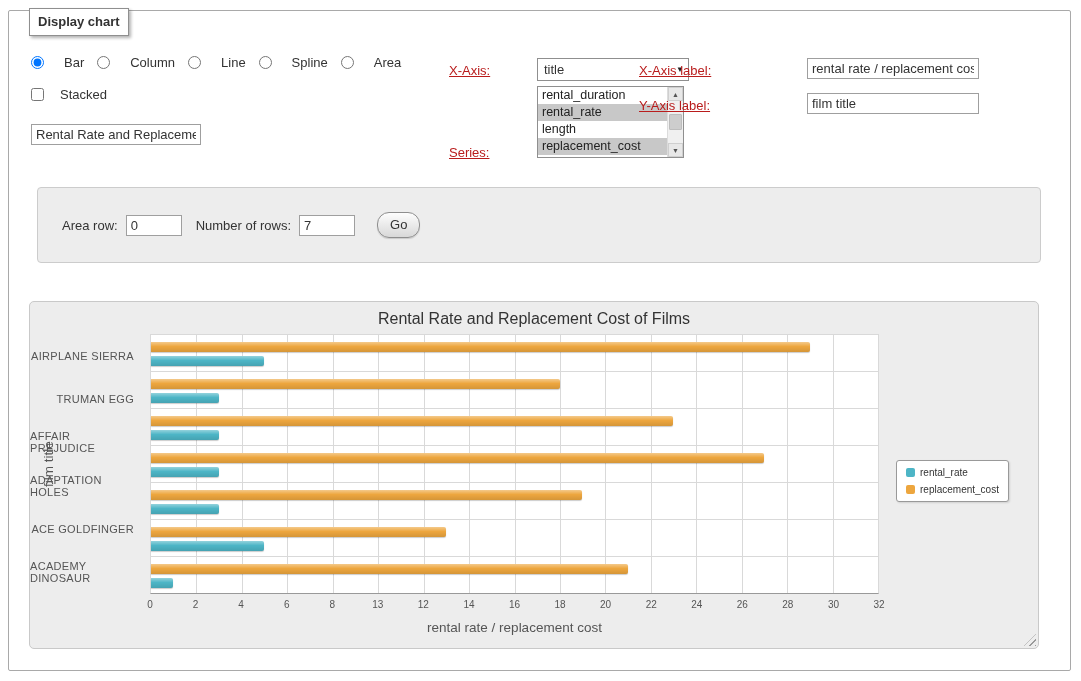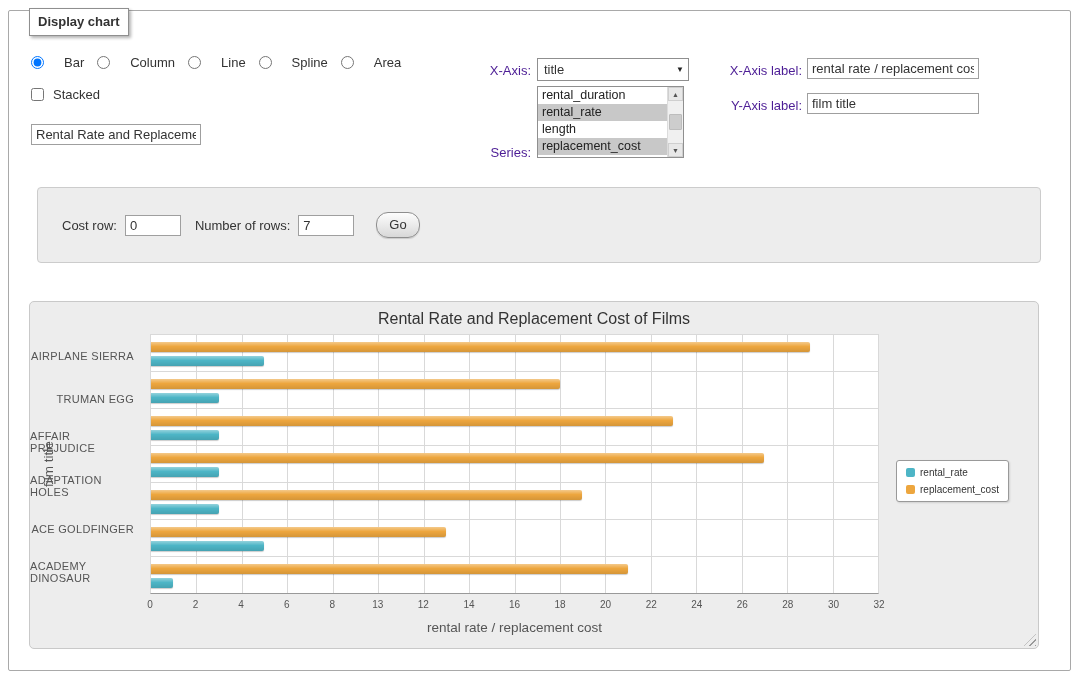--- a/index.html
+++ b/index.html
@@ -1,24 +1,24 @@
 <!DOCTYPE html>
 <html><head>
 <meta charset="utf-8">
 <style>
   * { box-sizing: border-box; margin: 0; padding: 0; }
   html,body { width:1081px; height:681px; background:#fff; font-family:"Liberation Sans", sans-serif; font-size:13px; color:#333; overflow:hidden; }
   .frame { position:absolute; left:8px; top:10px; width:1063px; height:661px; border:1px solid #a9a9a9; background:#fff; border-radius:2px; }
   .legend-box { position:absolute; left:20px; top:-3px; background:#fff; border:1px solid #8f8f8f; padding:5px 8px 6px; font-weight:bold; font-size:13px; color:#333; box-shadow:2px 2px 3px rgba(0,0,0,0.3); }
   .radio-row { position:absolute; left:22px; top:44px; display:flex; gap:13px; align-items:center; }
   .radio-item { display:flex; gap:20px; align-items:center; cursor:default; }
-  .stacked-row { position:absolute; left:22px; top:76px; display:flex; gap:9px; align-items:center; }
+  .stacked-row { position:absolute; left:22px; top:76px; display:flex; gap:16px; align-items:center; }
   input[type=text] { border:1px solid #9f9f9f; height:21px; font-size:13px; padding:1px 4px; color:#333; font-family:"Liberation Sans", sans-serif; background:#fff; }
   .title-input { position:absolute; left:22px; top:113px; width:170px; }
-  .form-label { position:absolute; text-align:right; color:#4c1d95; }
+  .form-label { position:absolute; color:#b91c1c;text-decoration:underline; }
   .lbl-xaxis { left:440px; top:52px; width:82px; }
   .lbl-series { left:440px; top:134px; width:82px; }
   .lbl-xfield { left:630px; top:52px; width:163px; }
   .lbl-yfield { left:630px; top:87px; width:163px; }
   .select-box { position:absolute; left:528px; top:47px; width:152px; height:23px; border:1px solid #8f8f8f; background:#fff; display:flex; align-items:center; padding:0 4px 0 6px; cursor:default; }
   .select-arrow { margin-left:auto; font-size:8px; color:#222; }
   .xfield-input { position:absolute; left:798px; top:47px; width:172px; }
   .yfield-input { position:absolute; left:798px; top:82px; width:172px; }
   .listbox { position:absolute; left:528px; top:75px; width:147px; height:72px; border:1px solid #8f8f8f; background:#fff; display:flex; }
   .lb-options { flex:1; overflow:hidden; }
@@ -109,21 +109,21 @@
     </div>
   </div>
 
   <span class="form-label lbl-xfield">X-Axis label:</span>
   <input type="text" class="xfield-input" value="rental rate / replacement cost" style="">
 
   <span class="form-label lbl-yfield">Y-Axis label:</span>
   <input type="text" class="yfield-input" value="film title" style="">
 
   <div class="rows-panel">
-    <span>Cost row:</span>
+    <span>Area row:</span>
     <input type="text" class="small-input gap-s" value="0" style="">
     <span class="gap-m">Number of rows:</span>
     <input type="text" class="small-input gap-s" value="7" style="">
     <button class="go-btn gap-l">Go</button>
   </div>
 
   <div class="chart-box">
     <div class="chart-title">Rental Rate and Replacement Cost of Films</div>
     <div class="y-axis-title">film title</div>
     <div class="cat-labels" id="cat-labels">

